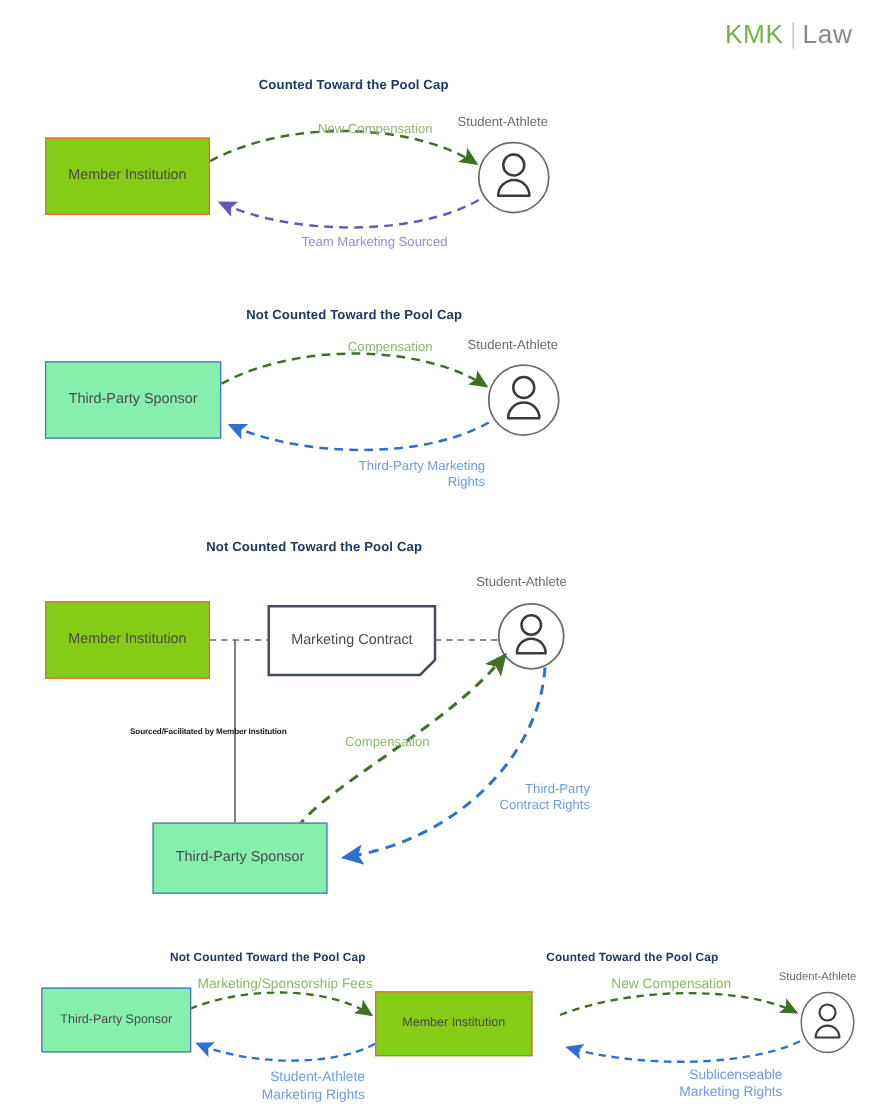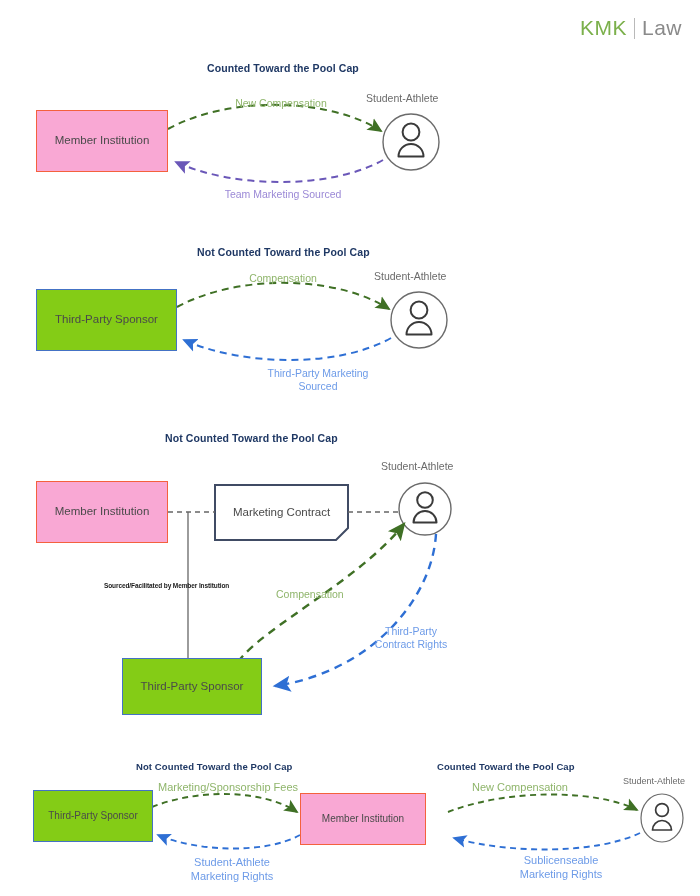--- a/index.html
+++ b/index.html
@@ -37,37 +37,37 @@
   
   .node{
     position:absolute;
     display:flex;align-items:center;justify-content:center;
     text-align:center;
     font-size:11.5px;color:#4a4a4a;
     box-sizing:border-box;
     line-height:1.2;
   }
   .node.member{
-    background:#f9a8d4;border:1.6px solid #F4613E;
+    background:#84cc16;border:1.6px solid #F4613E;
   }
   .node.sponsor{
-    background:#84cc16;border:1.6px solid #4472C4;
+    background:#86efac;border:1.6px solid #4472C4;
   }
 
   
   .athlete-label{
     position:absolute;
     font-size:10.5px;color:#6b6b6b;white-space:nowrap;
   }
 
   
   .elabel{
     position:absolute;
     font-size:10.5px;
-    text-align:center;
+    text-align:right;
     line-height:1.25;
     white-space:pre-line;
   }
   .elabel.green{color:#8FB56B;}
   .elabel.purple{color:#9B89D6;}
   .elabel.blue{color:#6D9BE8;}
   .elabel.small{font-size:11px;}
   .elabel.dark{color:#1a1a1a;font-weight:bold;font-size:6.5px;letter-spacing:-.1px;}
 </style>
 </head>
@@ -142,21 +142,21 @@
   <div class="node member" style="left:36px;top:110px;width:132px;height:62px;">Member Institution</div>
   <div class="athlete-label" style="left:366px;top:92px;">Student-Athlete</div>
   <div class="elabel green" style="left:216px;top:97px;width:130px;">New Compensation</div>
   <div class="elabel purple" style="left:208px;top:188px;width:150px;">Team Marketing Sourced</div>
 
   <div class="heading" style="left:197px;top:246px;">Not Counted Toward the Pool Cap</div>
   <div class="node sponsor" style="left:36px;top:289px;width:141px;height:62px;">Third-Party Sponsor</div>
   <div class="athlete-label" style="left:374px;top:270px;">Student-Athlete</div>
   <div class="elabel green" style="left:220px;top:272px;width:126px;">Compensation</div>
   <div class="elabel blue" style="left:248px;top:367px;width:140px;">Third-Party Marketing
-Sourced</div>
+Rights</div>
 
   <div class="heading" style="left:165px;top:432px;">Not Counted Toward the Pool Cap</div>
   <div class="node member" style="left:36px;top:481px;width:132px;height:62px;">Member Institution</div>
   <div class="node" style="left:215px;top:485px;width:133px;height:55px;background:transparent;border:none;">Marketing
 Contract</div>
   <div class="node sponsor" style="left:122px;top:658px;width:140px;height:57px;">Third-Party Sponsor</div>
   <div class="athlete-label" style="left:381px;top:460px;">Student-Athlete</div>
   <div class="elabel dark" style="left:104px;top:582px;width:170px;text-align:left;">Sourced/Facilitated by Member Institution</div>
   <div class="elabel green" style="left:276px;top:588px;width:110px;text-align:left;">Compensation</div>
   <div class="elabel blue" style="left:350px;top:625px;width:122px;">Third-Party

